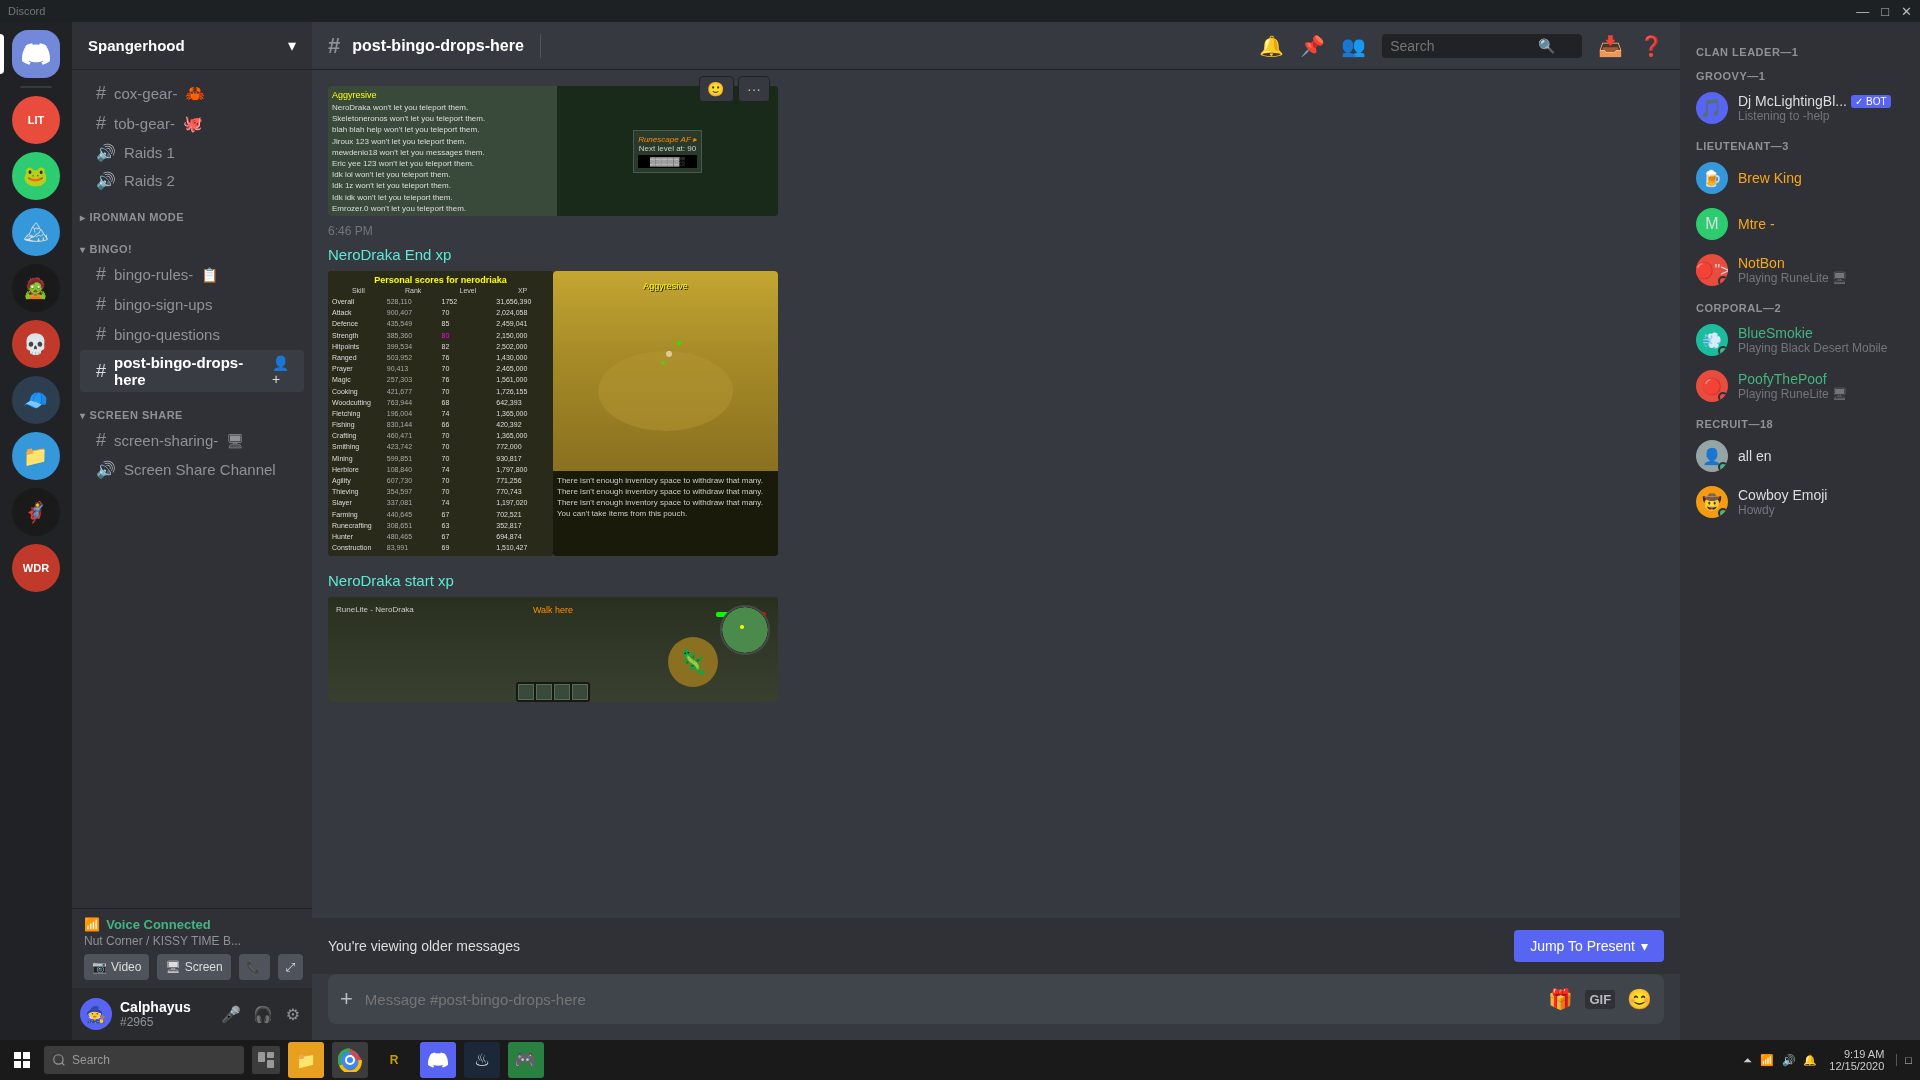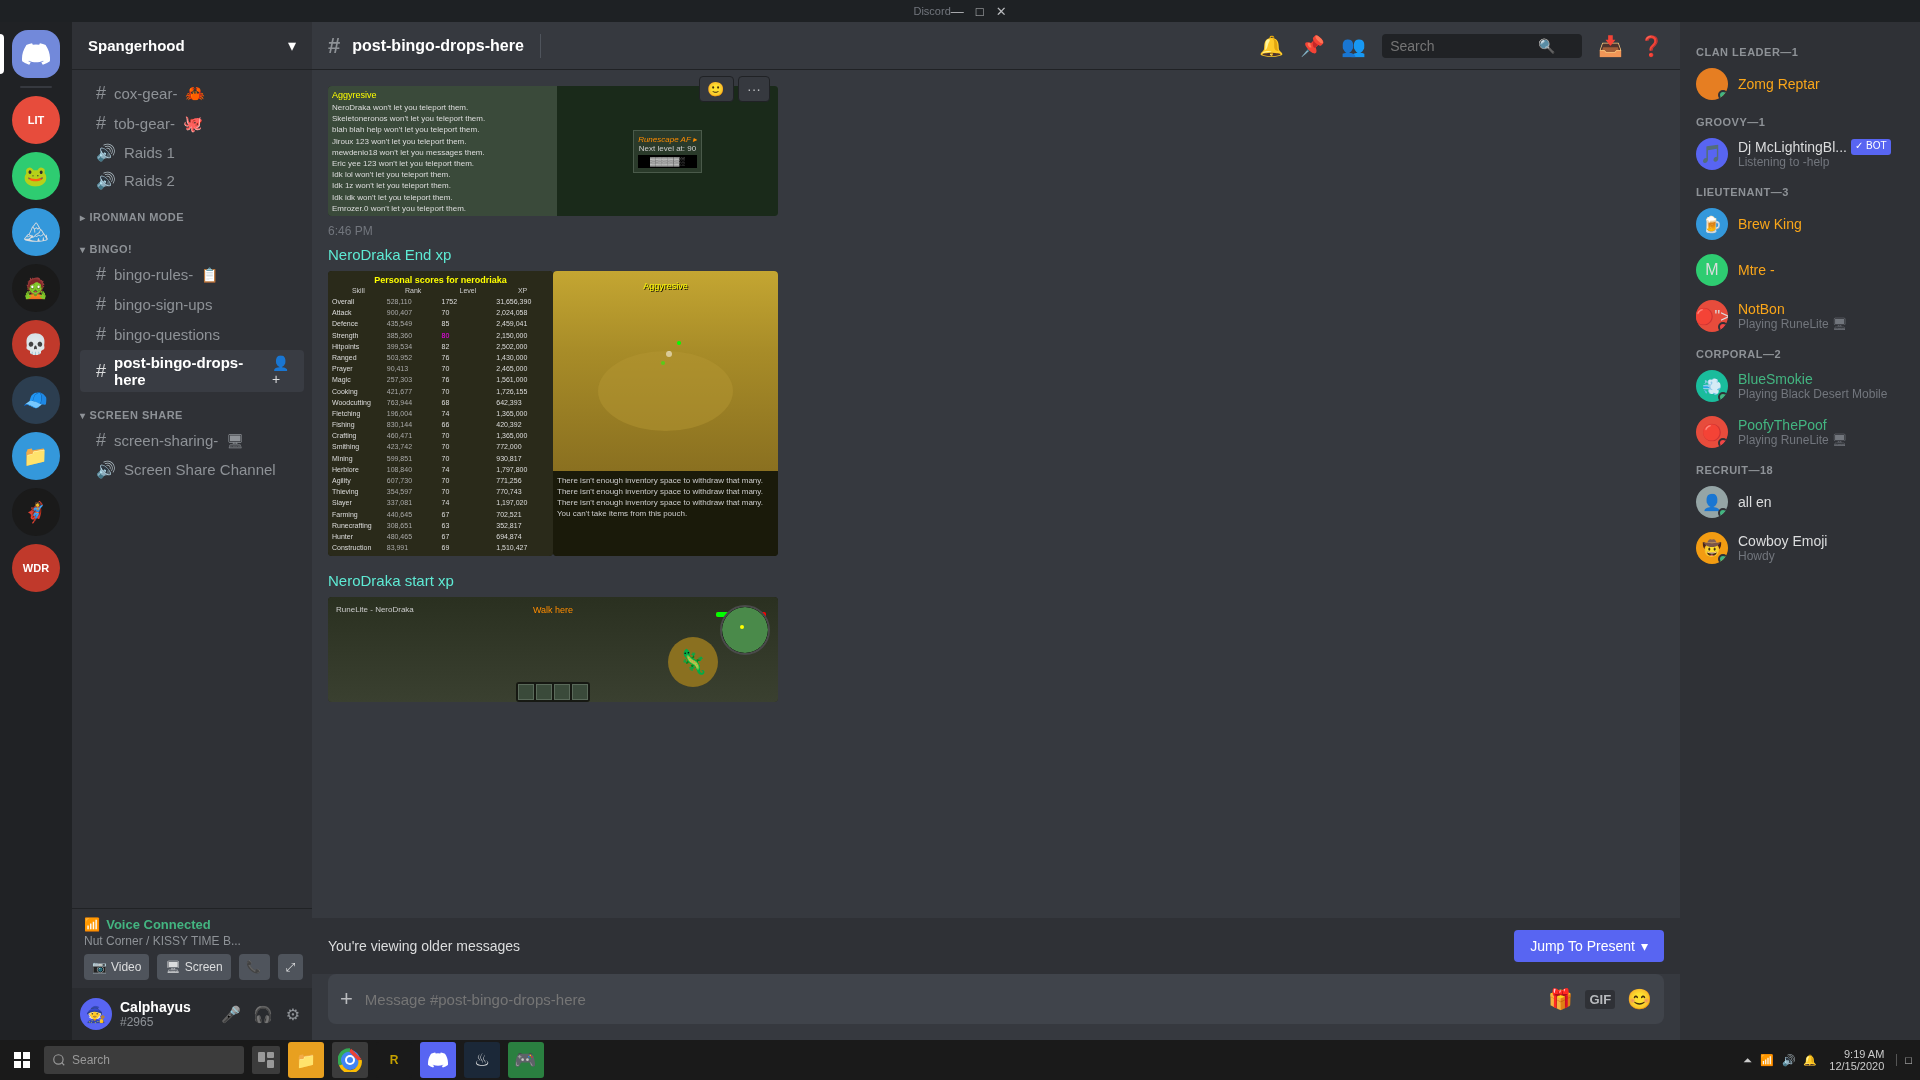--- a/index.html
+++ b/index.html
@@ -84,21 +84,21 @@
     .bot-badge { background: #5865f2; color: white; font-size: 10px; padding: 1px 4px; border-radius: 3px; margin-left: 4px; }
 
     
     ::-webkit-scrollbar { width: 6px; }
     ::-webkit-scrollbar-track { background: transparent; }
     ::-webkit-scrollbar-thumb { background: #202225; border-radius: 3px; }
   </style>
 </head>
 <body>
 
-<div style="background:#1e2124; height:22px; display:flex; align-items:center; justify-content:center; padding:0 8px; flex-shrink:0;">
+<div style="background:#1e2124; height:22px; display:flex; align-items:center; justify-content:space-between; padding:0 8px; flex-shrink:0;">
   <span style="font-size:11px; color:#72767d;">Discord</span>
   <div style="display:flex; gap:12px;">
     <span style="cursor:pointer; font-size:13px; color:#b9bbbe;">—</span>
     <span style="cursor:pointer; font-size:13px; color:#b9bbbe;">□</span>
     <span style="cursor:pointer; font-size:13px; color:#b9bbbe;">✕</span>
   </div>
 </div>
 
 <div class="discord-app">
 
@@ -525,34 +525,26 @@
           <span class="input-action-icon" style="font-size:13px; font-weight:700; color:#b9bbbe; background:#2f3136; padding:2px 4px; border-radius:3px;">GIF</span>
           <span class="input-action-icon">😊</span>
         </div>
       </div>
     </div>
   </div>
 
   <div class="member-list">
 
     <div class="member-category">CLAN LEADER—1</div>
-    <div class="member-item">
-      <div class="member-avatar" style="background:#e67e22;">
-        <div class="status-dot status-online"></div>
-      </div>
-      <div>
-        <div class="member-name orange">Zomg Reptar</div>
-      </div>
-    </div>
 
     <div class="member-category">GROOVY—1</div>
     <div class="member-item">
       <div class="member-avatar" style="background:#5865f2; display:flex; align-items:center; justify-content:center; font-size:18px;">🎵</div>
       <div>
-        <div style="display:flex; ">
+        <div style="display:flex; align-items:center;">
           <span class="member-name default">Dj McLightingBl...</span>
           <span class="bot-badge">✓ BOT</span>
         </div>
         <div class="member-sub">Listening to -help</div>
       </div>
     </div>
 
     <div class="member-category">LIEUTENANT—3</div>
     <div class="member-item">
       <div class="member-avatar" style="background:#3498db; display:flex; align-items:center; justify-content:center; font-size:16px;">🍺</div>

